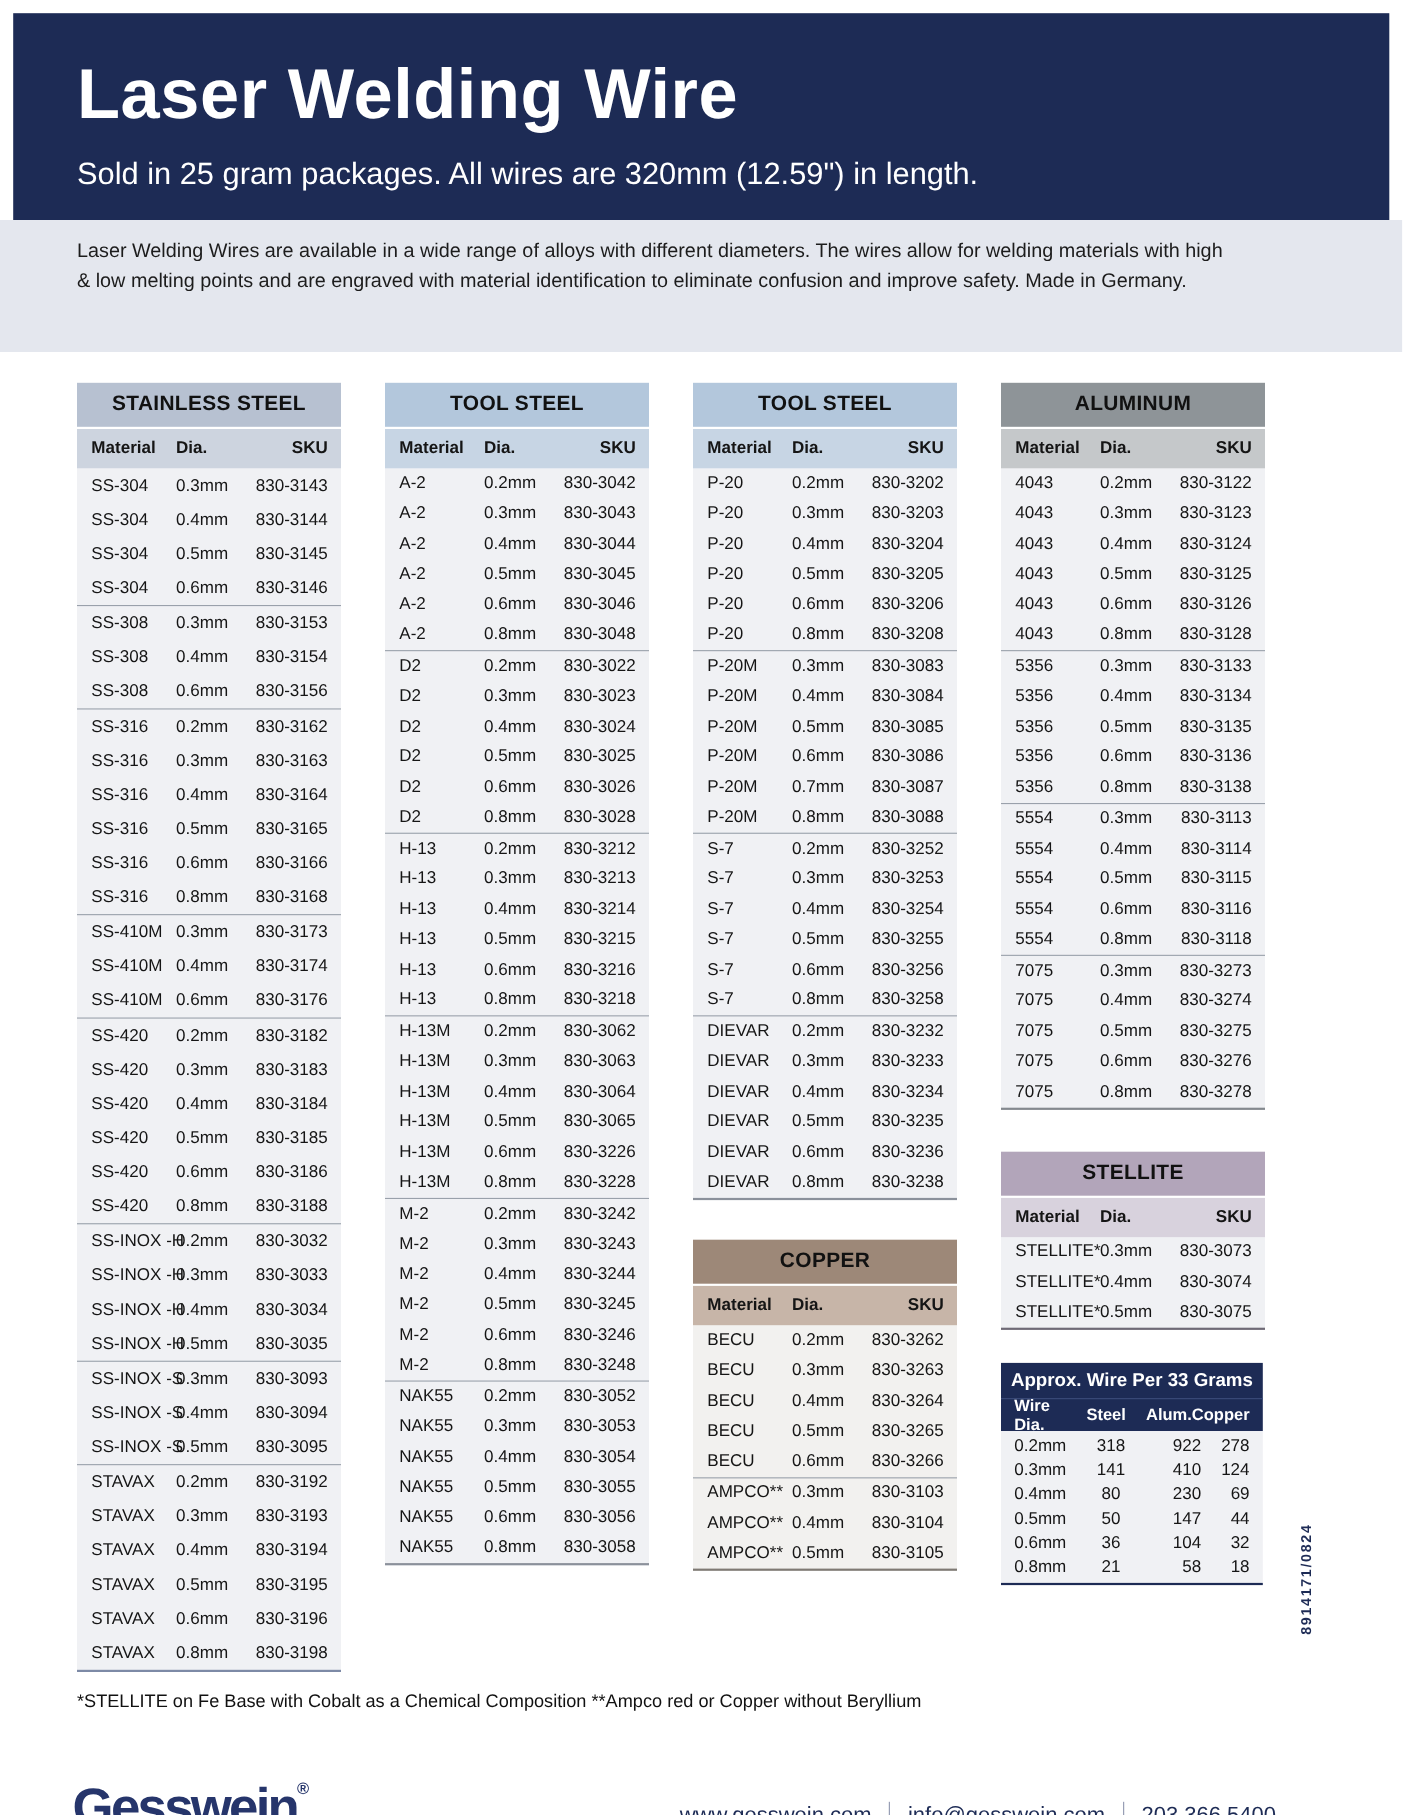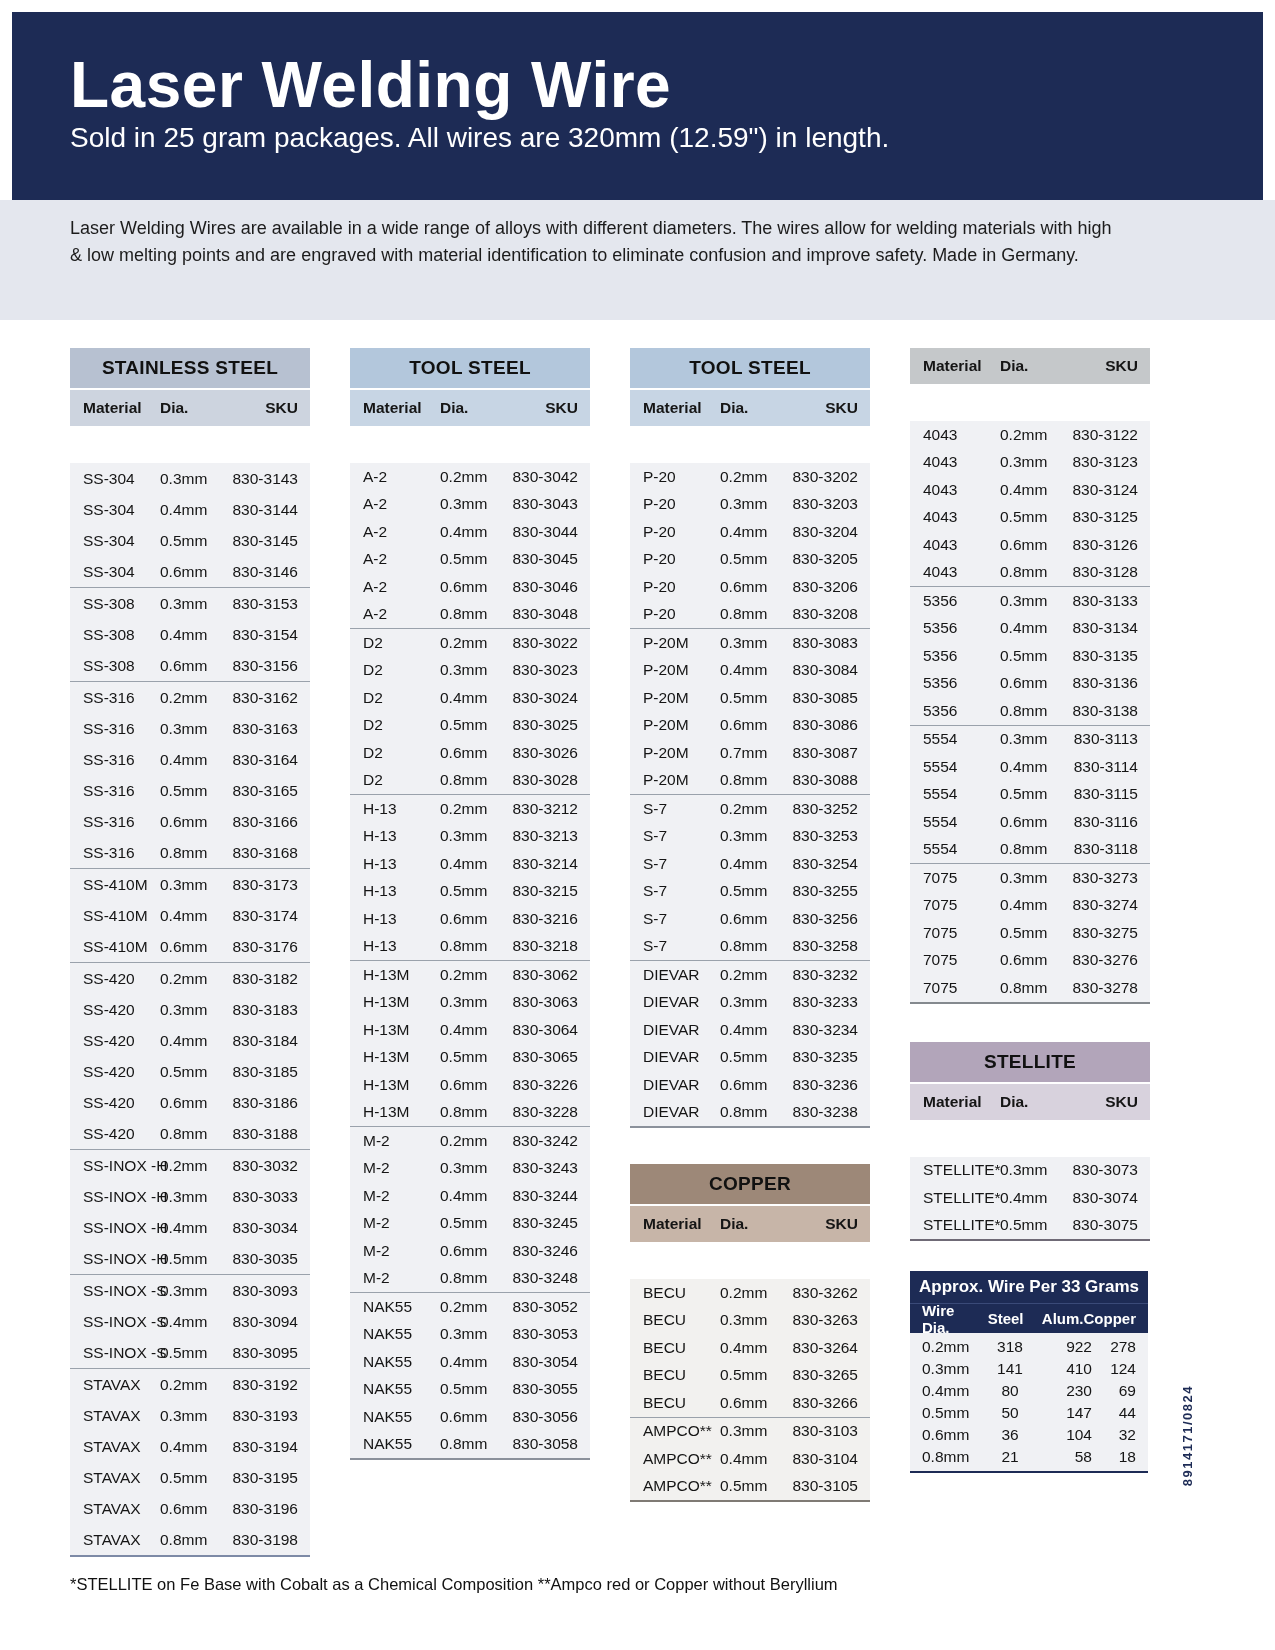--- a/index.html
+++ b/index.html
@@ -4,35 +4,35 @@
 <style>
   * { margin:0; padding:0; box-sizing:border-box; }
   html,body { background:#ffffff; }
   .page {
     position:relative; width:1275px; height:1650px; background:#fff;
     font-family:"Liberation Sans","DejaVu Sans",sans-serif; color:#151515; overflow:hidden;
   }
   
   .hero { background:var(--navy,#1d2b55); margin:12px 12px 0 12px; height:188px; padding:36px 0 0 58px; }
   .hero h1 { color:#fff; font-size:64px; font-weight:700; letter-spacing:.5px; }
-  .hero-sub { color:#fff; font-size:28px; font-weight:400; }
+  .hero-sub { color:#fff; font-size:28px; font-weight:400; margin-top:20px; }
   
   .intro { background:#e4e7ee; height:120px; padding:15px 160px 0 70px; }
   .intro p { font-size:18px; line-height:1.48; color:#1c1c1c; }
   
   .cols { display:flex; gap:40px; padding:28px 0 0 70px; align-items:flex-start; }
   .col { flex:0 0 240px; width:240px;border-radius:28px; }
   .tbl { --rowh:27.5px; width:100%; }
   .tbl[data-table="stainless"] { --rowh:31px; }
   .tbl-title { height:40px; line-height:40px; text-align:center; font-weight:700; font-size:19px;
     background:var(--title-bg,#b7c1d1); color:#111; letter-spacing:.3px; margin-bottom:2px; }
   .tbl-colhead { background:var(--head-bg,#cdd4df); font-weight:700; height:36px !important; }
   .tbl-body { background:var(--body-bg,#f0f1f4); border-bottom:2px solid var(--rule,#7f8795); }
   .tbl-group { border-top:1px solid #9aa1ab; }
-  .tbl-group:first-child { border-top:none;margin-top:37px; }
+  .tbl-group:first-child { border-top:none; }
   .tbl-row { display:flex; align-items:center; height:var(--rowh); font-size:15.5px; white-space:nowrap; }
   .c { display:block; }
   .c-mat { width:90px; padding-left:13px; overflow:visible; }
   .c-dia { width:64px; }
   .c-sku { flex:1; text-align:right; padding-right:12px; }
   .gap-copper { margin-top:36px; }
   .gap-stellite { margin-top:38px; }
   
   .approx { margin-top:30px; width:238px; }
   .approx-title { background:var(--navy,#1d2b55); color:#fff; text-align:center; font-weight:700;
@@ -668,20 +668,21 @@
                 <div class="c c-mat">AMPCO**</div>
                 <div class="c c-dia">0.5mm</div>
                 <div class="c c-sku">830-3105</div>
               </div>
             </div>
           </div>
         </div>
     </div>
     <div class="col">
       <div class="tbl" data-table="aluminum" style="--title-bg: #8e9498; --head-bg: #c5c8ca; --body-bg: #f0f1f4; --rule: #84898e;">
+          <div class="tbl-title">ALUMINUM</div>
           <div class="tbl-row tbl-colhead">
             <div class="c c-mat">Material</div>
             <div class="c c-dia">Dia.</div>
             <div class="c c-sku">SKU</div>
           </div>
           <div class="tbl-body">
             <div class="tbl-group">
               <div class="tbl-row">
                 <div class="c c-mat">4043</div>
                 <div class="c c-dia">0.2mm</div>

